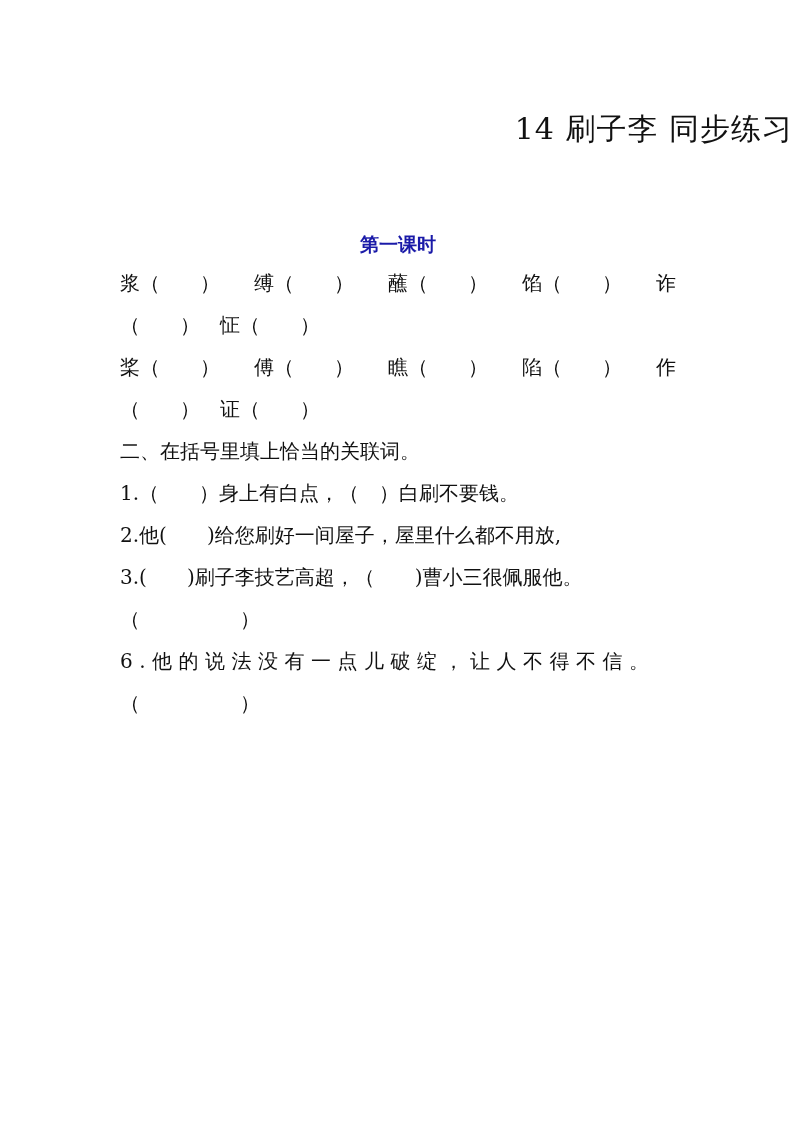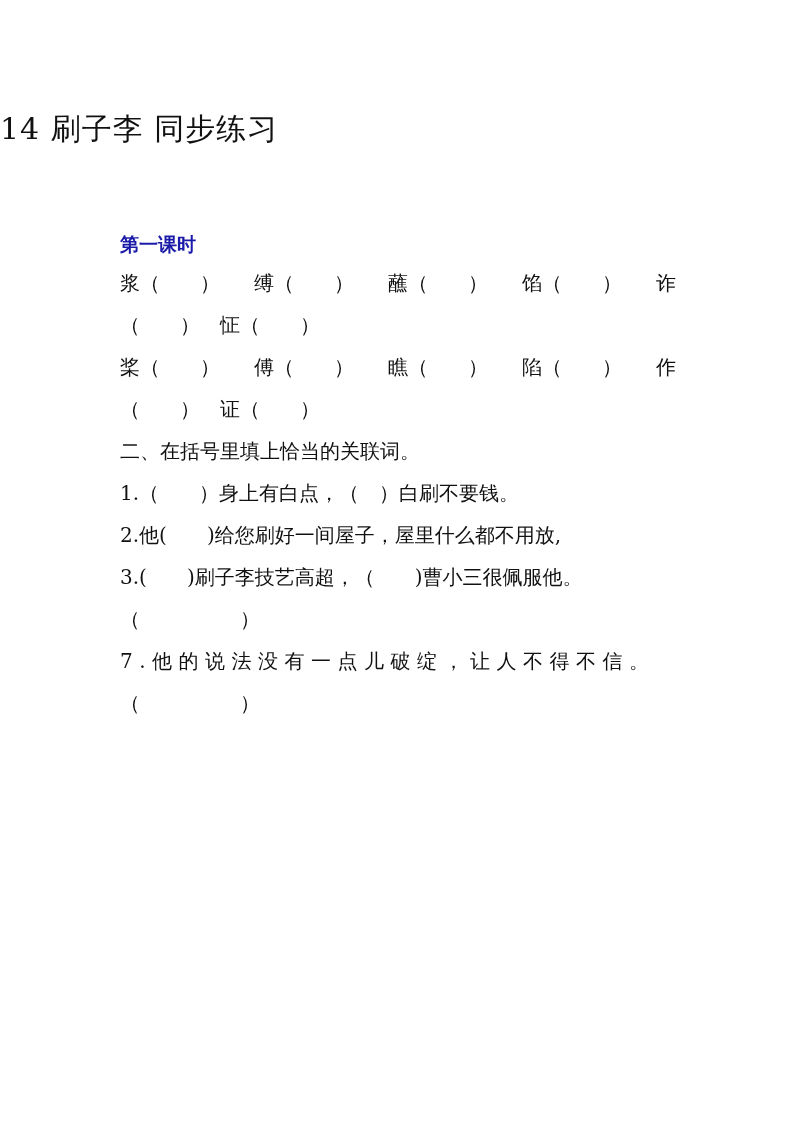--- a/index.html
+++ b/index.html
@@ -19,39 +19,40 @@
       position: absolute;
       left: 0; top: 0;
       width: 793px;
       height: 1122px;
     }
     .title {
       position: absolute;
       top: 108px;
       left: 0;
       width: 793px;
-      text-align: left;
+      text-align: right;
       font-size: 30px;
       line-height: 42px;
       letter-spacing: 1px;
       color: #111111;
     }
     .content {
       position: absolute;
       left: 120px;
       top: 226px;
       width: 556px;
     }
     .subhead {
       font-family: "DejaVu Sans", "Liberation Sans", sans-serif;
       font-weight: bold;
       font-size: 19px;
       color: #1a1aa8;
       height: 36px;
       line-height: 36px;
+      text-align: center;
     }
     .line {
       font-size: 20px;
       height: 42px;
       line-height: 42px;
       white-space: nowrap;
     }
     .justify {
       display: flex;
       justify-content: space-between;
@@ -88,17 +89,17 @@
       <span>作</span>
     </div>
     <div class="line">（　　）　证（　　）</div>
 
     <div class="line">二、在括号里填上恰当的关联词。</div>
     <div class="line">1.（　　）身上有白点，（　）白刷不要钱。</div>
     <div class="line">2.他(　　)给您刷好一间屋子，屋里什么都不用放,</div>
     <div class="line">3.(　　)刷子李技艺高超，（　　)曹小三很佩服他。</div>
 
     <div class="line">（　　　　　）</div>
-    <div class="line wide-spaced">7.他的说法没有一点儿破绽，让人不得不信。</div>
+    <div class="line wide-spaced">6.他的说法没有一点儿破绽，让人不得不信。</div>
     <div class="line">（　　　　　）</div>
 
   </div>
 </div>
 
 </body></html>

